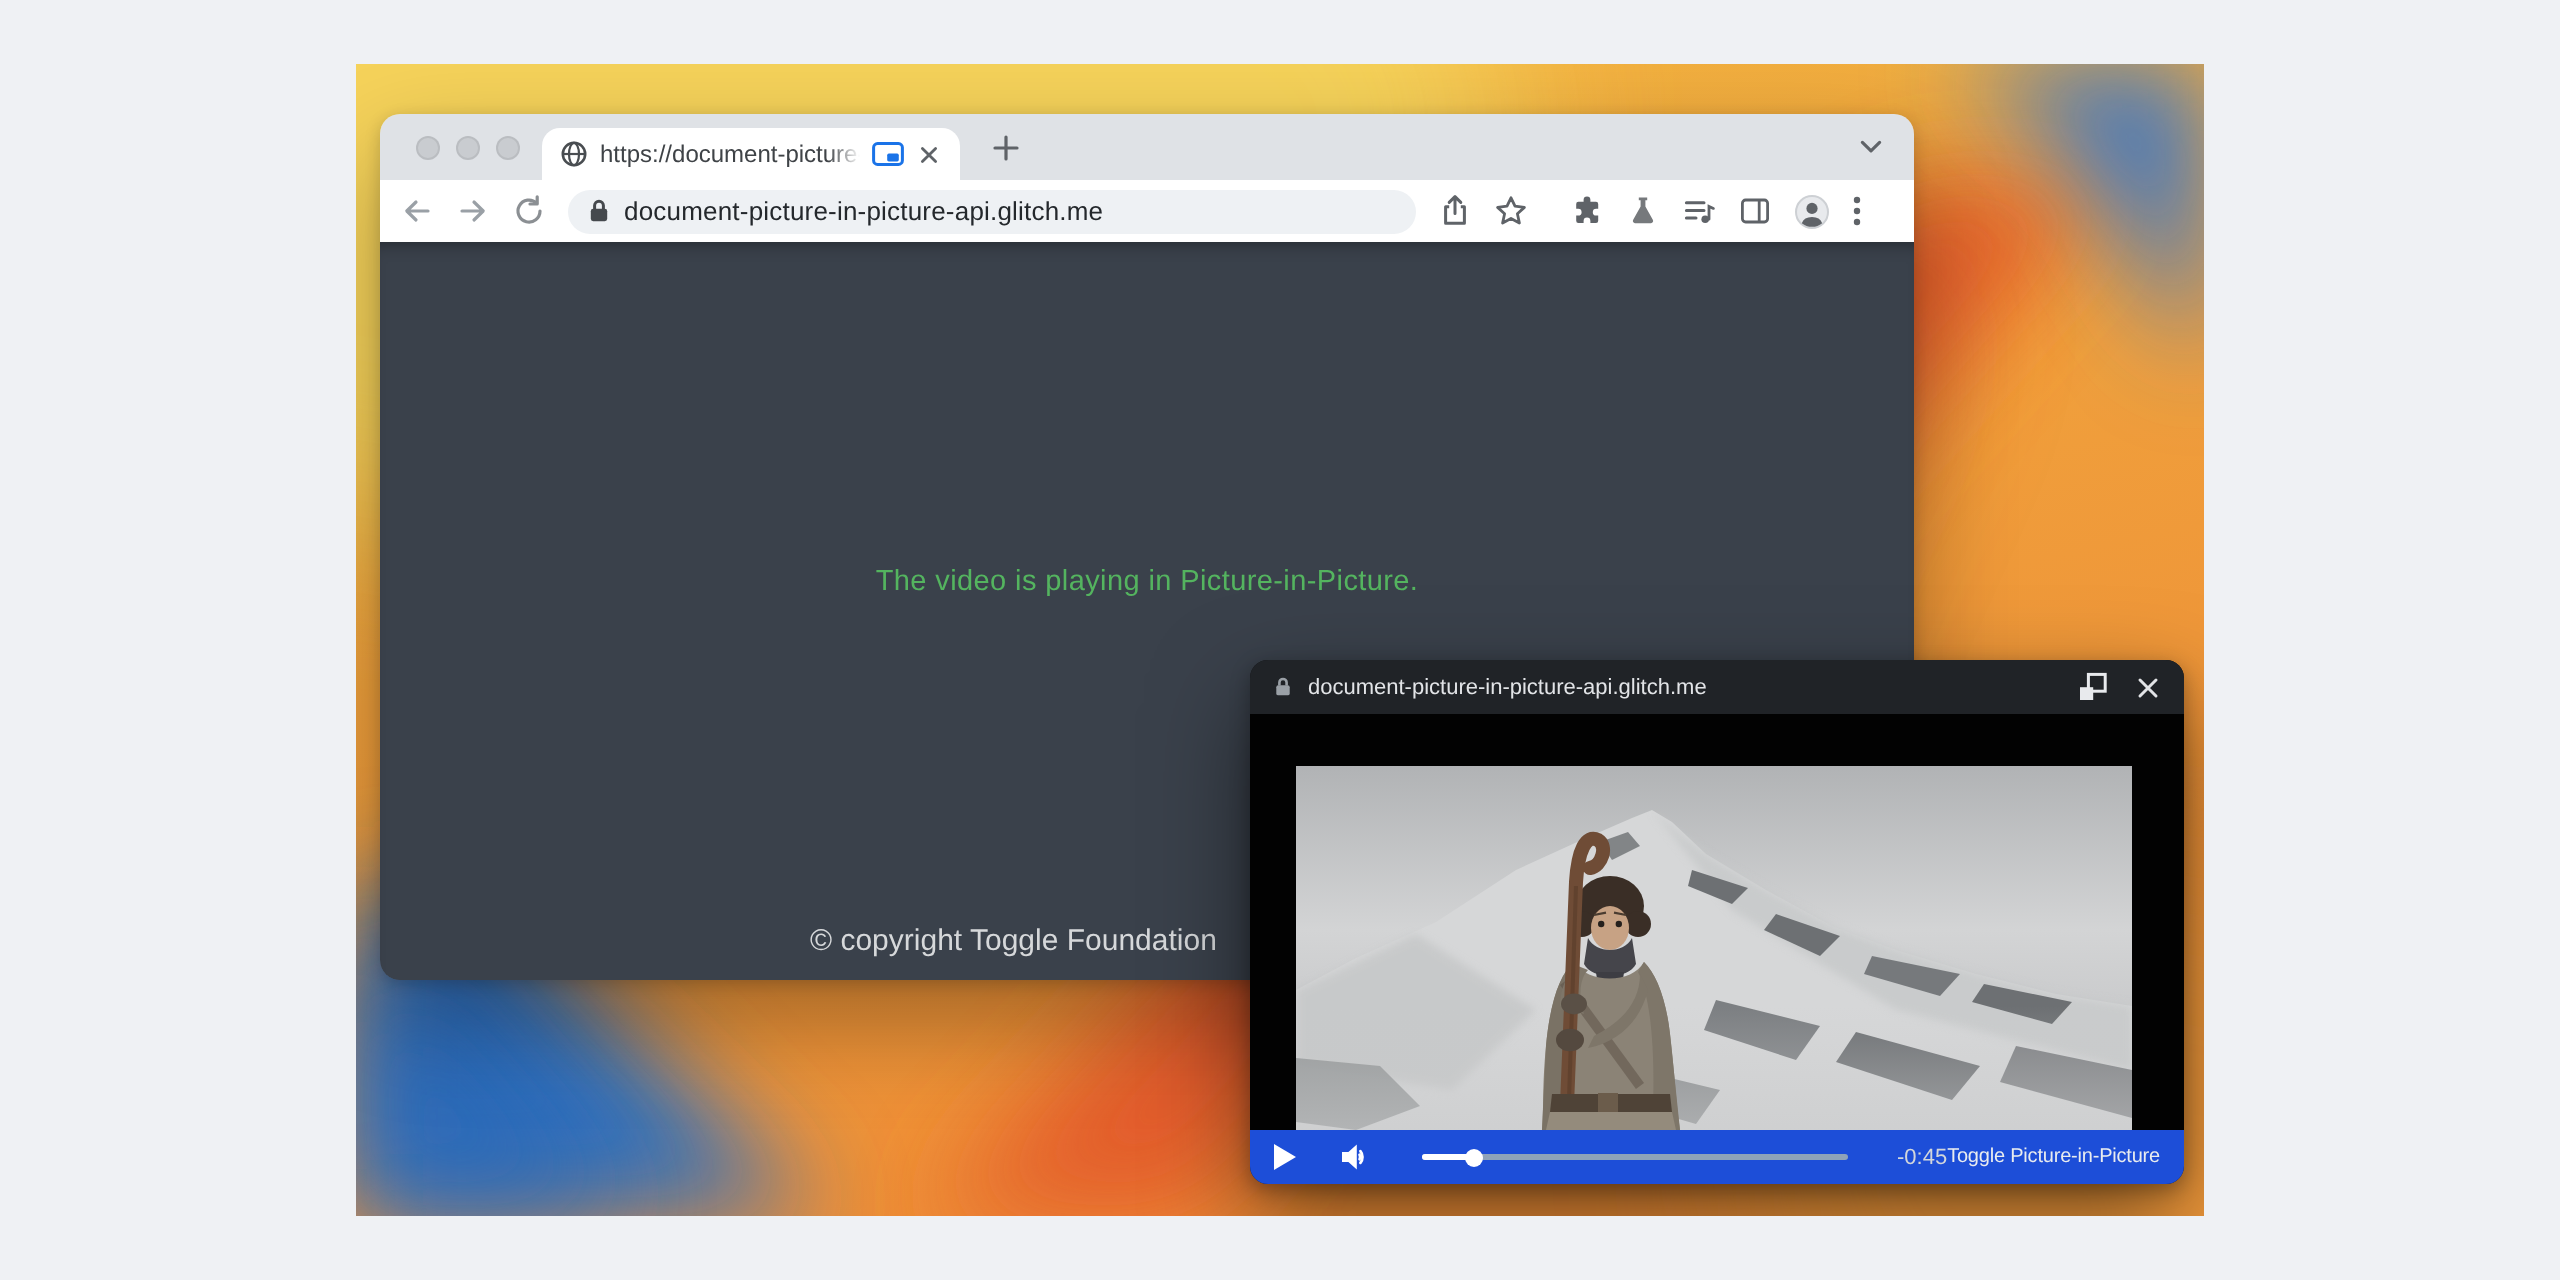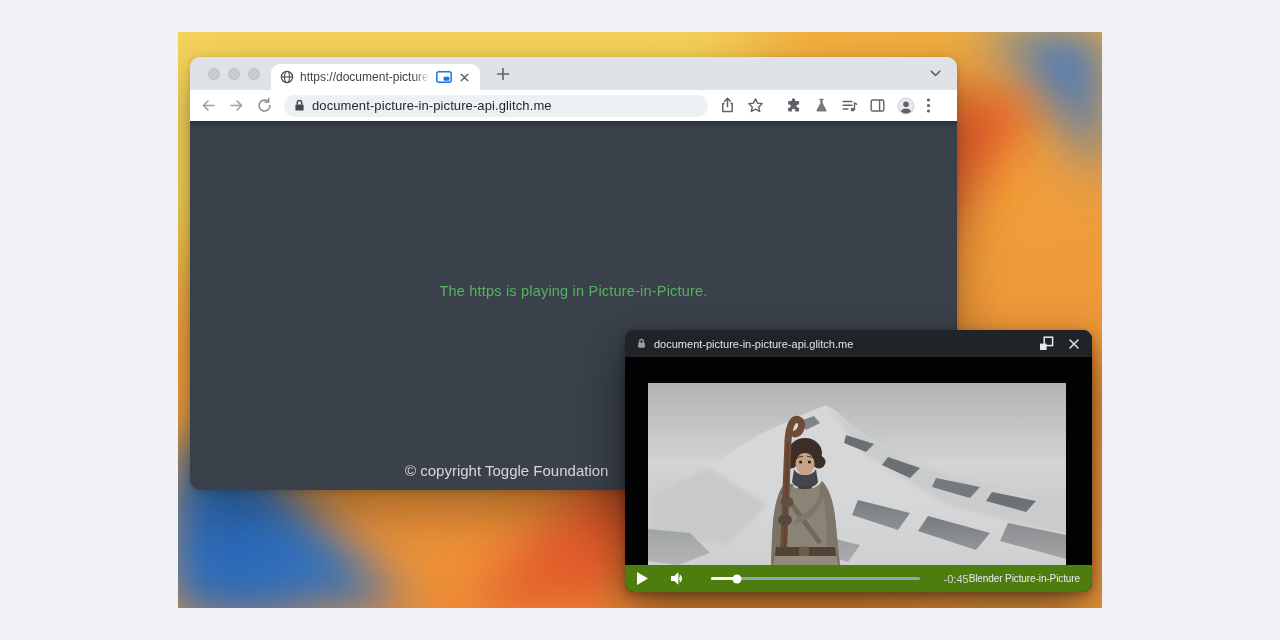--- a/index.html
+++ b/index.html
@@ -36,21 +36,21 @@
   .copyright { position:absolute; left:215px; top:341px; color:#d6d8da; font-size:15px; white-space:nowrap; }
 
   
   .pip { position:absolute; left:447px; top:298px; width:467px; height:262px; border-radius:9px; background:#101215;
          box-shadow:0 20px 48px rgba(0,0,0,.5), 0 3px 10px rgba(0,0,0,.3); display:flex; flex-direction:column; }
   .pip-titlebar { height:27px; flex:none; background:#202327; border-radius:9px 9px 0 0; display:flex;
                   align-items:center; padding:0 12px; gap:8px; }
   .pip-title { flex:1; font-size:11px; color:#e2e4e7; white-space:nowrap; overflow:hidden; }
   .pip-videoarea { flex:1; background:#020202; position:relative; }
   .video-frame { position:absolute; left:23px; bottom:0; }
-  .pip-controls { height:27px; flex:none; background:#4d7c0f; border-radius:0 0 9px 9px; display:flex;
+  .pip-controls { height:27px; flex:none; background:#1d4ed8; border-radius:0 0 9px 9px; display:flex;
                   align-items:center; padding:0 12px; }
   .play-btn { margin-right:22px; cursor:pointer; display:flex; }
   .vol-btn { margin-right:25px; cursor:pointer; display:flex; }
   .seekbar { position:relative; width:223px; height:3px; background:#8fa3b8; border-radius:2px; margin-right:24px; cursor:pointer; }
   .seek-fill { position:absolute; left:0; top:0; height:3px; width:26px; background:#ffffff; border-radius:2px; }
   .seek-thumb { position:absolute; left:26px; top:50%; width:9px; height:9px; background:#ffffff; border-radius:50%;
                 transform:translate(-50%,-50%); }
   .time-label { font-size:11px; color:#d2d6db; }
   .toggle-label { margin-left:auto; font-size:10px; letter-spacing:-.1px; color:#e9ecef; cursor:pointer; white-space:nowrap; }
 </style>
@@ -187,21 +187,21 @@
       <span class="tbtn">
         <svg width="5" height="17" viewBox="0 0 5 17">
           <circle cx="2.5" cy="3" r="1.6" fill="#5f6368"></circle>
           <circle cx="2.5" cy="8.5" r="1.6" fill="#5f6368"></circle>
           <circle cx="2.5" cy="14" r="1.6" fill="#5f6368"></circle>
         </svg>
       </span>
     </div>
 
     <div class="content">
-      <div class="status-msg">The https is playing in Picture-in-Picture.</div>
+      <div class="status-msg">The video is playing in Picture-in-Picture.</div>
       <div class="copyright">© copyright Toggle Foundation</div>
     </div>
   </div>
 
   <div class="pip">
 
     <div class="pip-titlebar">
       <svg width="9" height="11" viewBox="0 0 11 13">
         <path d="M3.3,5.6 V3.8 a2.2,2.2 0 0 1 4.4,0 V5.6" fill="none" stroke="#9aa0a6" stroke-width="1.6"></path>
         <rect x="1.4" y="5.4" width="8.2" height="6.2" rx="1.2" fill="#9aa0a6"></rect>
@@ -295,17 +295,17 @@
           <polygon points="1,5 4.2,5 8.4,1.3 8.4,13.7 4.2,10 1,10" fill="#ffffff"></polygon>
           <path d="M10.2,4.6 a4.6,4.6 0 0 1 0,5.8" fill="none" stroke="#ffffff" stroke-width="1.4" stroke-linecap="round"></path>
           <path d="M9.8,6.4 a2.3,2.3 0 0 1 0,2.2" fill="none" stroke="#ffffff" stroke-width="1.4" stroke-linecap="round"></path>
         </svg>
       </span>
       <span class="seekbar">
         <span class="seek-fill"></span>
         <span class="seek-thumb"></span>
       </span>
       <span class="time-label">-0:45</span>
-      <span class="toggle-label">Blender Picture-in-Picture</span>
+      <span class="toggle-label">Toggle Picture-in-Picture</span>
     </div>
   </div>
 
 </div>
 
 </body></html>

